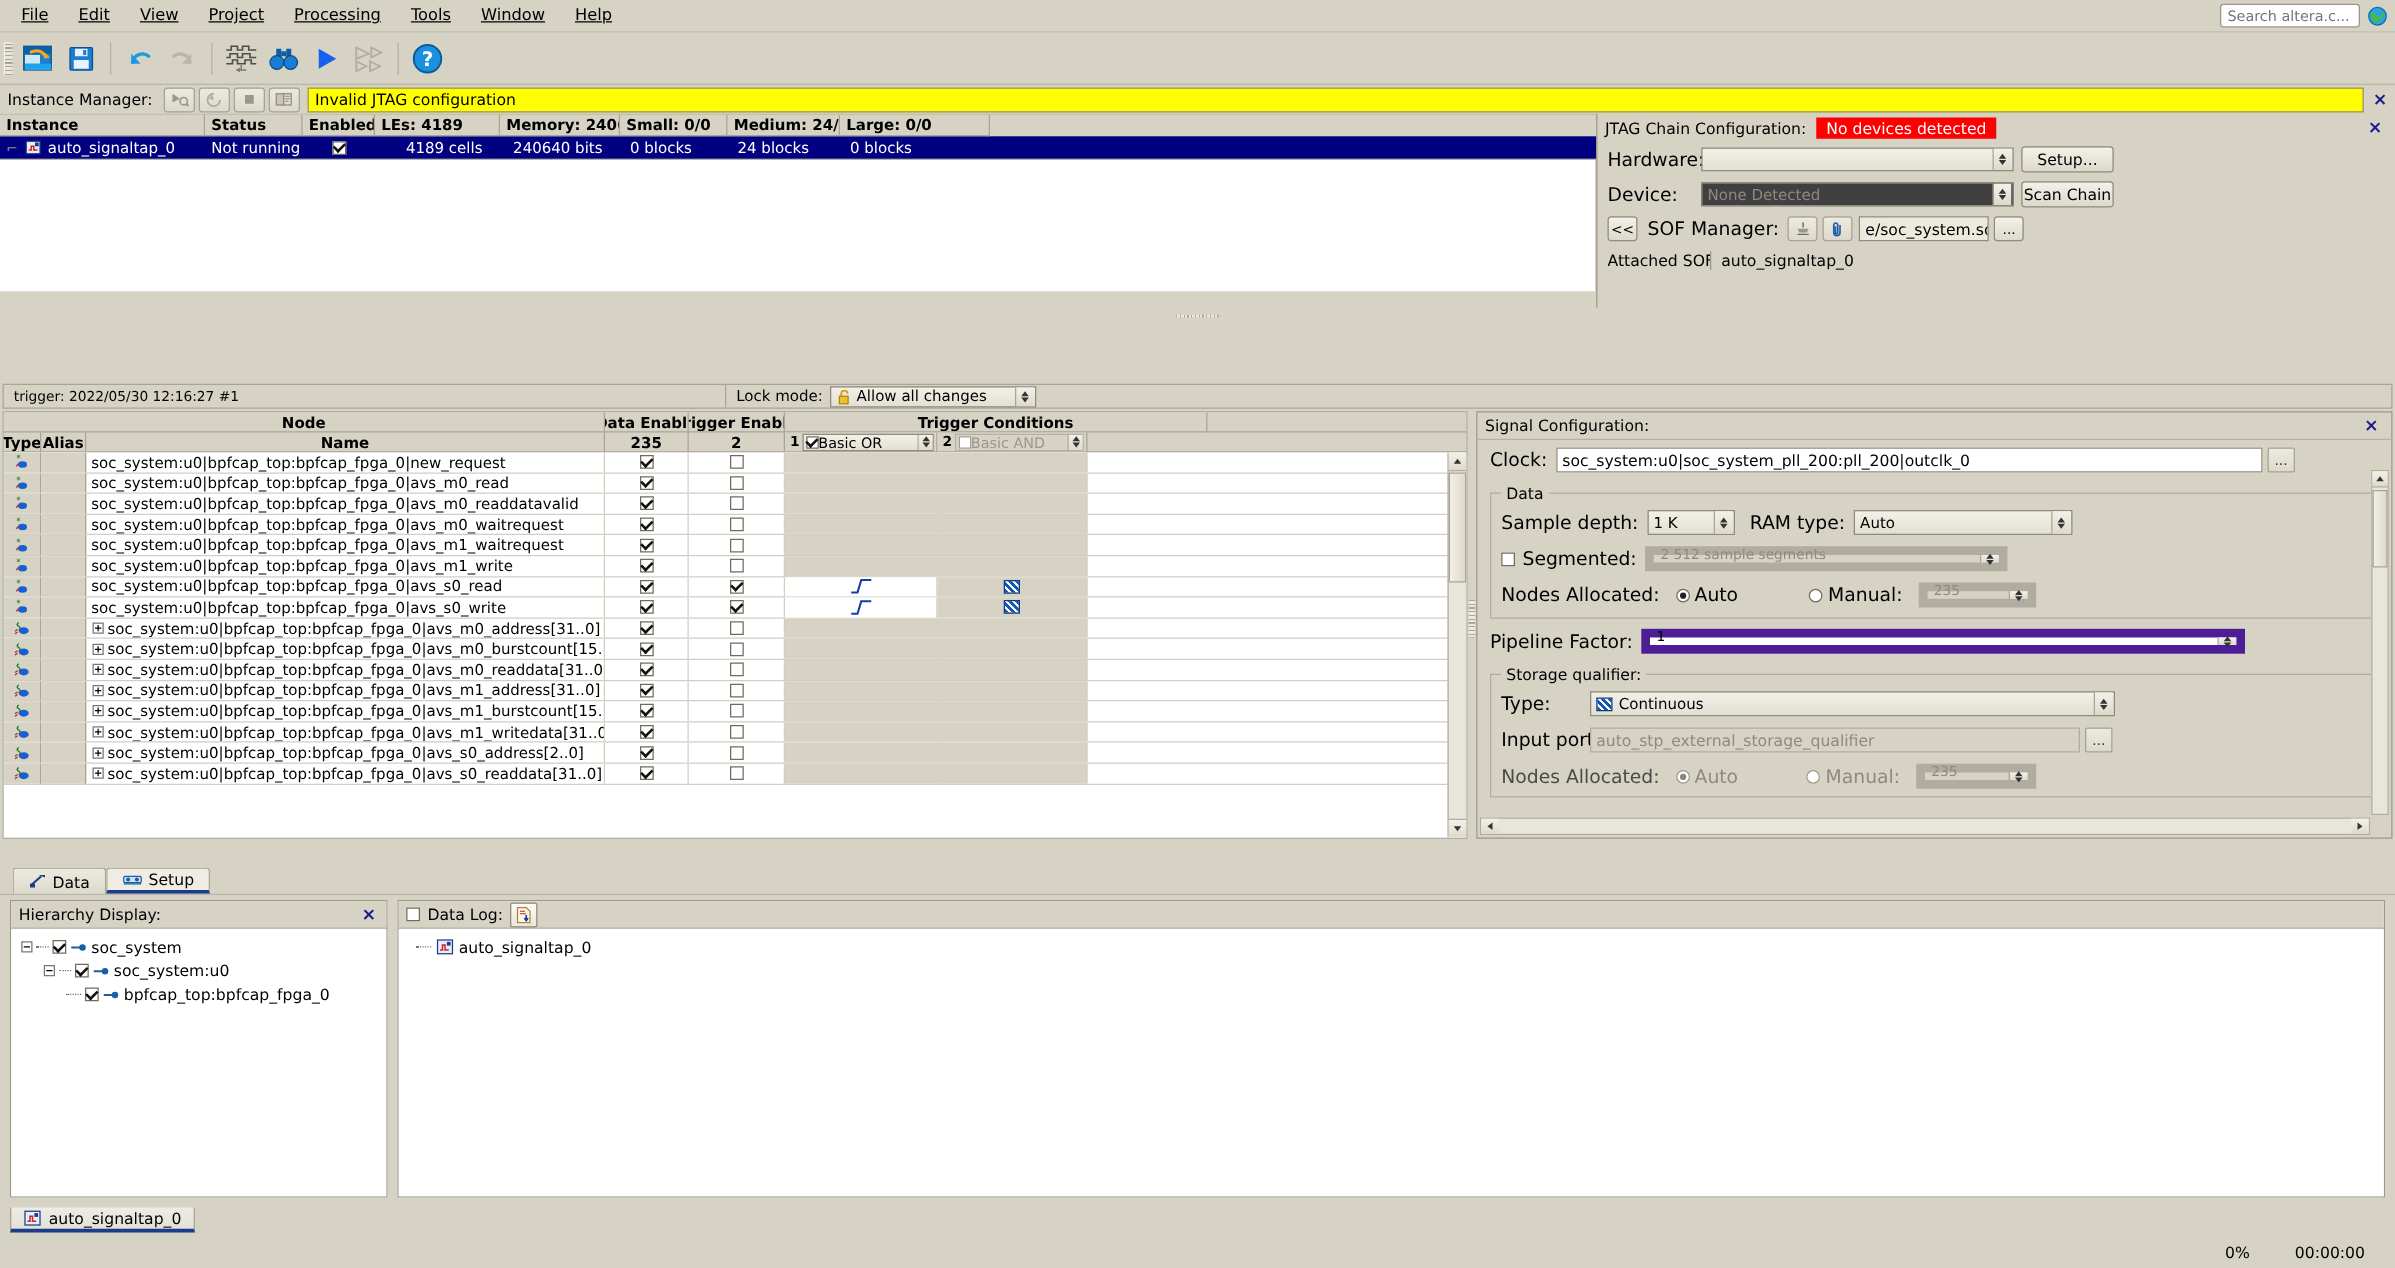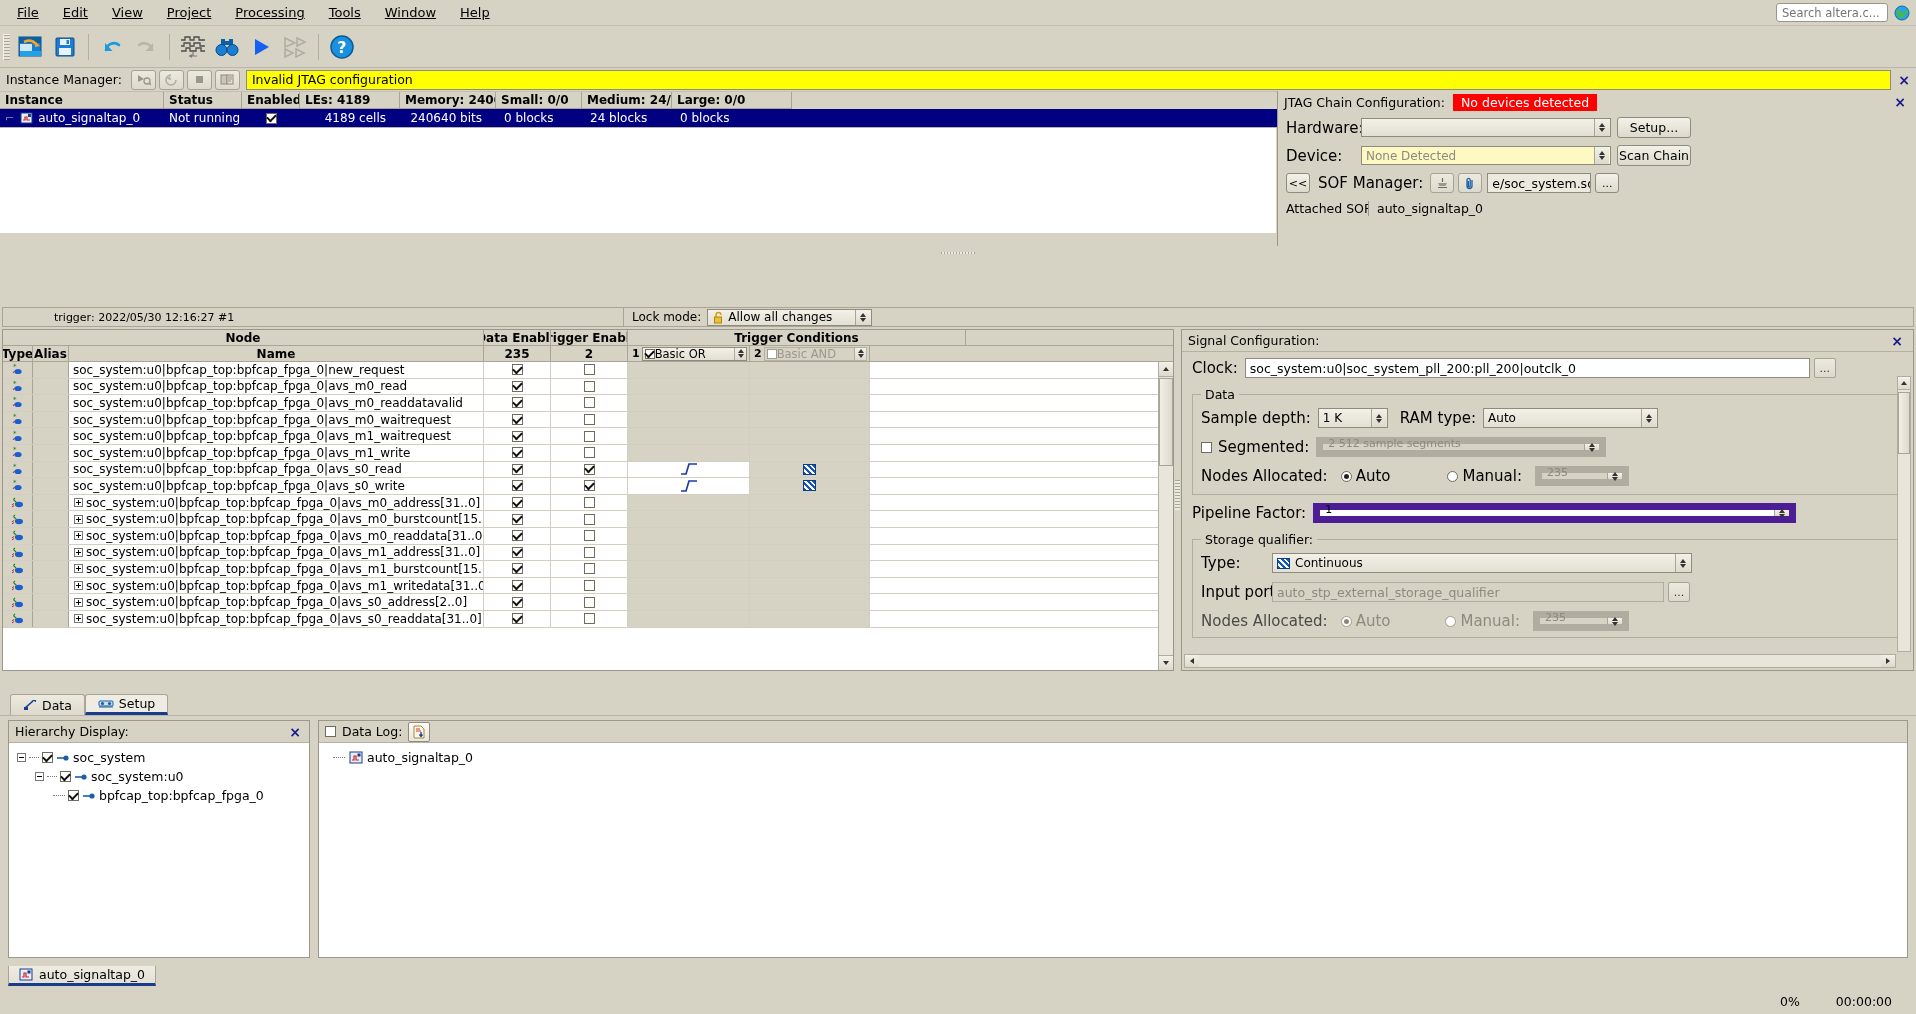--- a/index.html
+++ b/index.html
@@ -127,21 +127,21 @@
     background: repeating-linear-gradient(to right,#a9a496 0 1px,#ece9e0 1px 3px);
   }
 
   
   .setup-region {
     position: absolute; left: 0; top: 305px; width: 1916px; height: 406px;
   }
   .trigbar {
     display: flex; align-items: center;
     height: 20px; margin: 2px 2px 0 2px;
-    background: #d6d2c4; border: 1px solid #a9a496; padding-left: 43px;
+    background: #d6d2c4; border: 1px solid #a9a496;
   }
   .trigbar-text {
     flex: 0 0 578px; font-size: 11px; padding-left: 8px;
     border-right: 1px solid #a9a496; height: 100%;
     display: flex; align-items: center;
   }
   .lockmode-label { font-size: 12px; padding: 0 6px 0 8px; }
   .combo {
     height: 17px; border: 1px solid #8f8b7e;
     background: linear-gradient(#f3f1e8, #e2dfd3);
@@ -595,21 +595,21 @@
           <span class="spin">
               <i class="arr-u"></i>
               <i class="arr-d"></i>
             </span>
         </div>
         <div style="width:74px;height:21px;margin-left:6px;border:1px solid #8f8b7e;border-radius:3px;background:linear-gradient(#f3f1e8,#ddd9cc);display:flex;align-items:center;justify-content:center;font-size:12.5px;">Setup...</div>
       </div>
 
       <div class="row" style="margin-bottom:7px;">
         <span class="lbl" style="width:68px;">Device:</span>
-        <div class="combo" style="width:250px;height:19px;background:#fef9c3;color:#8e8a7d;">
+        <div class="combo" style="width:250px;height:19px;background:#404040;color:#8e8a7d;">
           <span>None Detected</span>
           <span class="spin">
               <i class="arr-u"></i>
               <i class="arr-d"></i>
             </span>
         </div>
         <div style="width:74px;height:21px;margin-left:6px;border:1px solid #8f8b7e;border-radius:3px;background:linear-gradient(#f3f1e8,#ddd9cc);display:flex;align-items:center;justify-content:center;font-size:12.5px;">Scan Chain</div>
       </div>
 
       <div class="row" style="margin-bottom:6px;">

